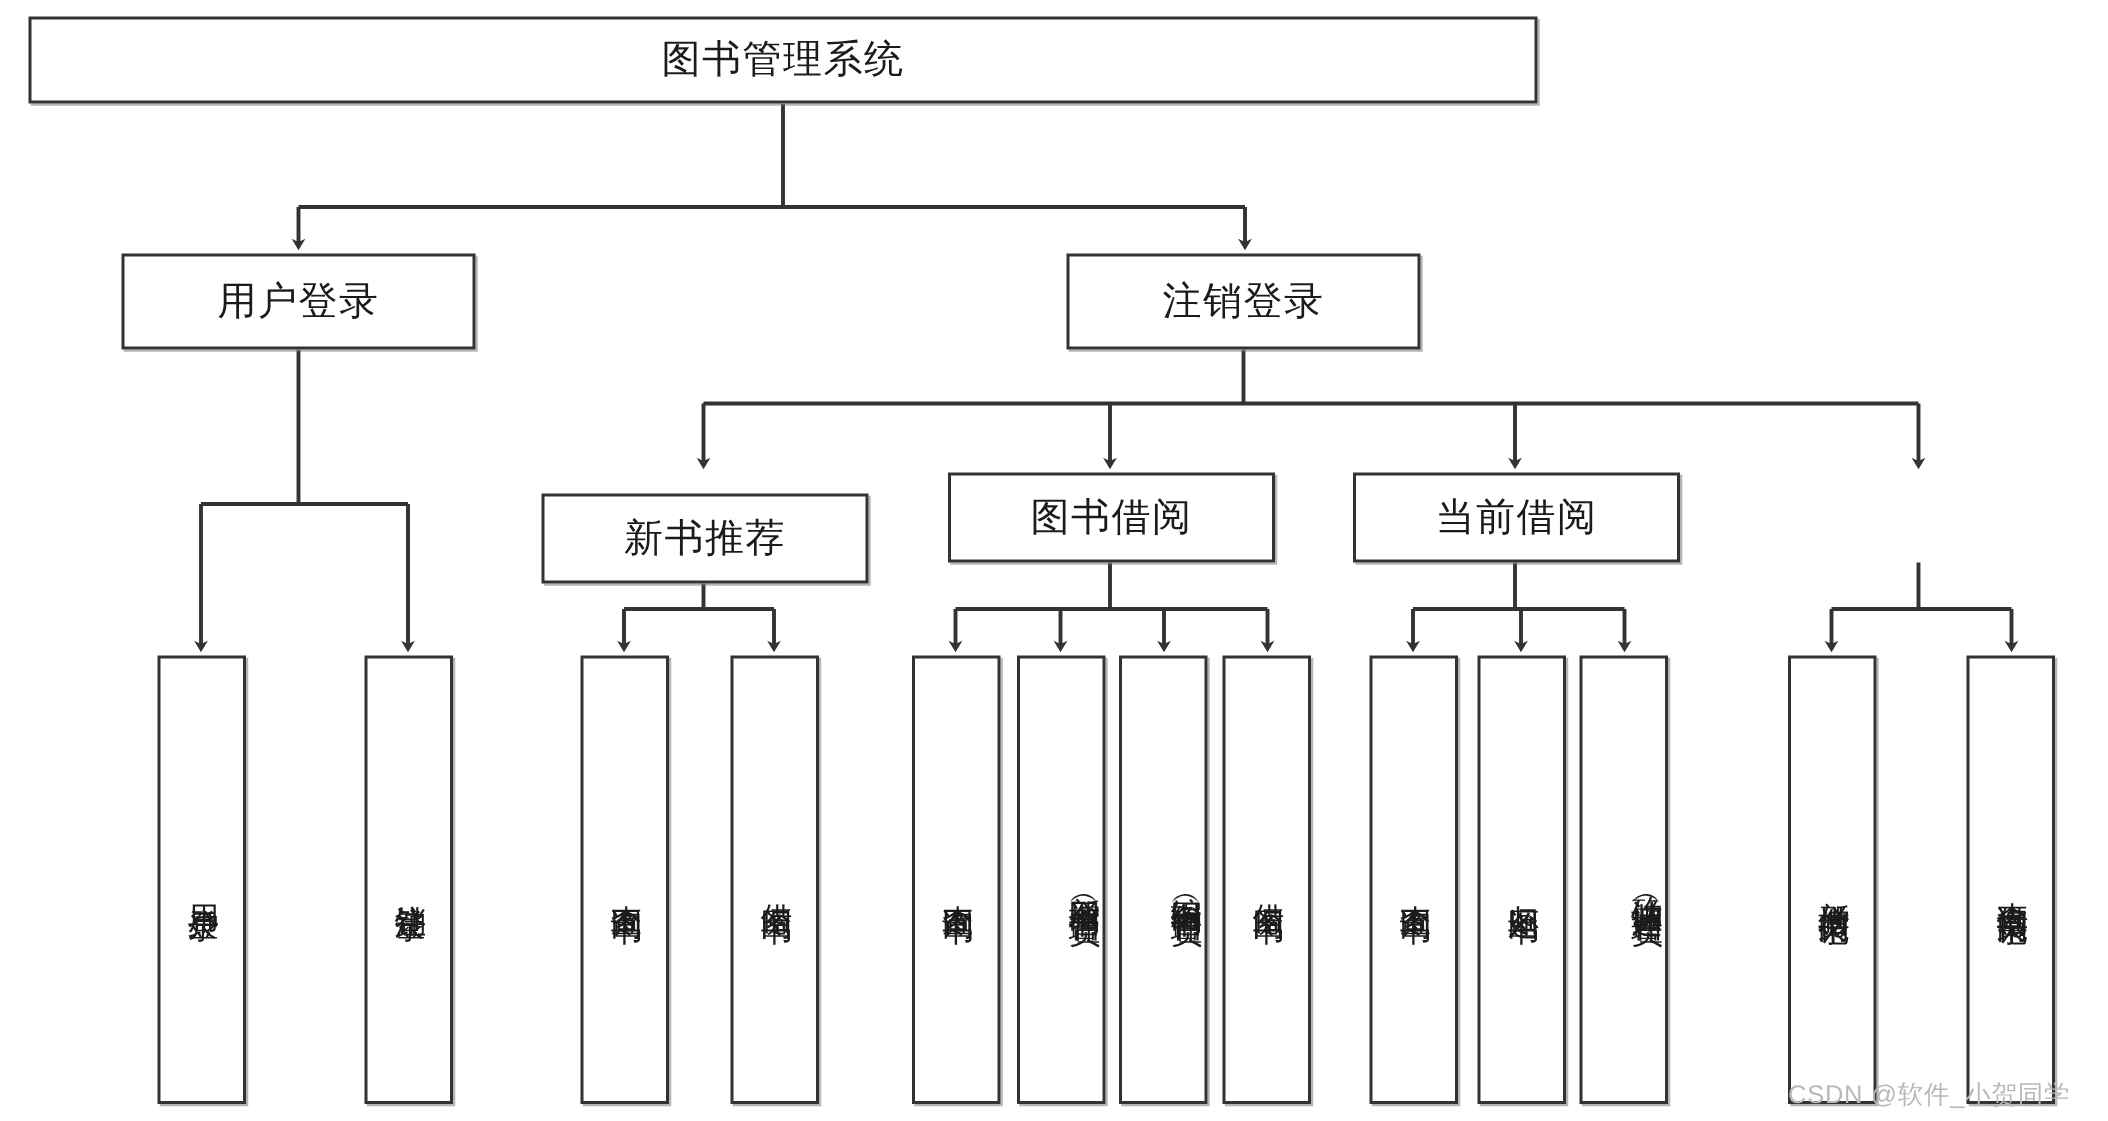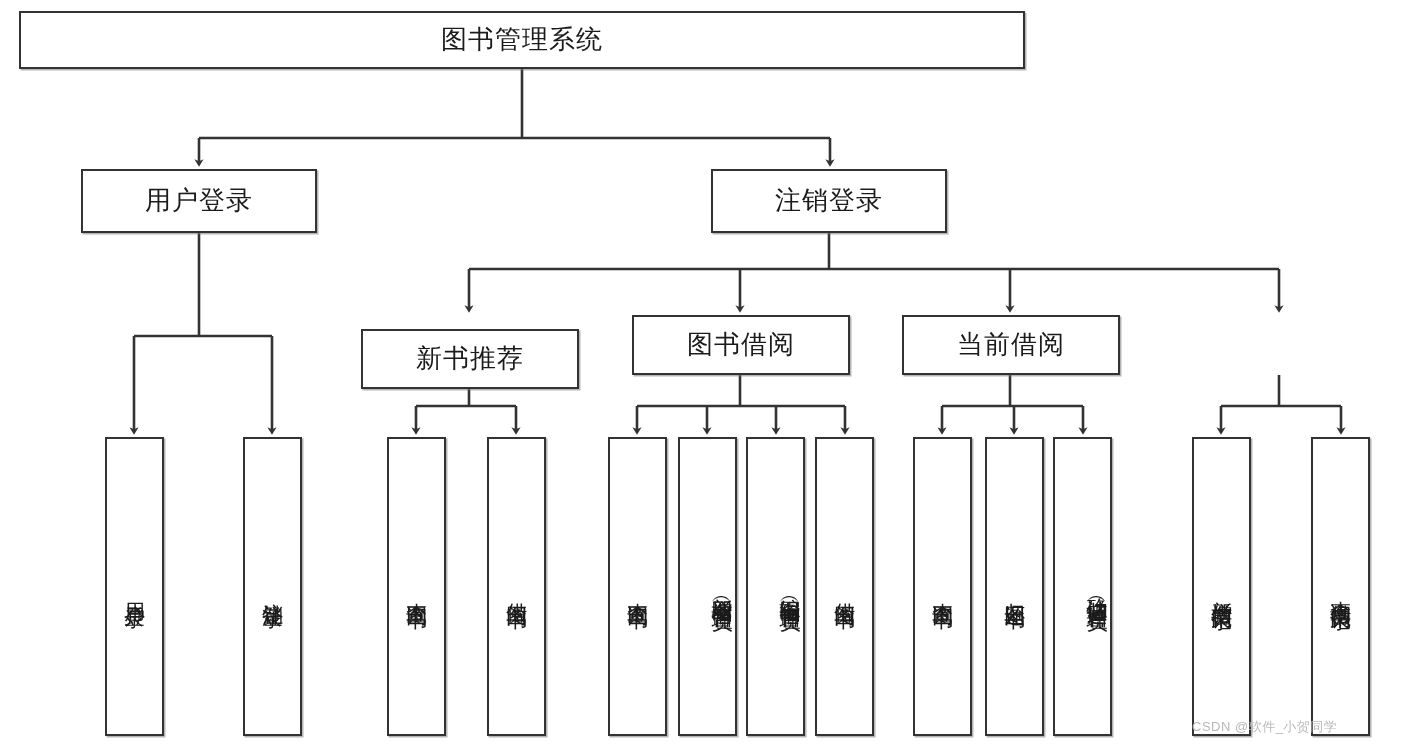--- a/index.html
+++ b/index.html
@@ -49,21 +49,21 @@
     letter-spacing: 2px;
     padding-top: 6px;
     align-items: flex-start;
     justify-content: center;
   }
   .node.vert.topalign {
     align-items: flex-start;
   }
   .watermark {
     position: absolute;
-    font-size: 13px;
+    font-size: 17px;
     color: #b9b9b9;
     letter-spacing: 0.5px;
     white-space: nowrap;
     font-family: "Liberation Sans", "DejaVu Sans", sans-serif;
   }
 </style>
 </head>
 <body>
 
 <div id="canvas">

